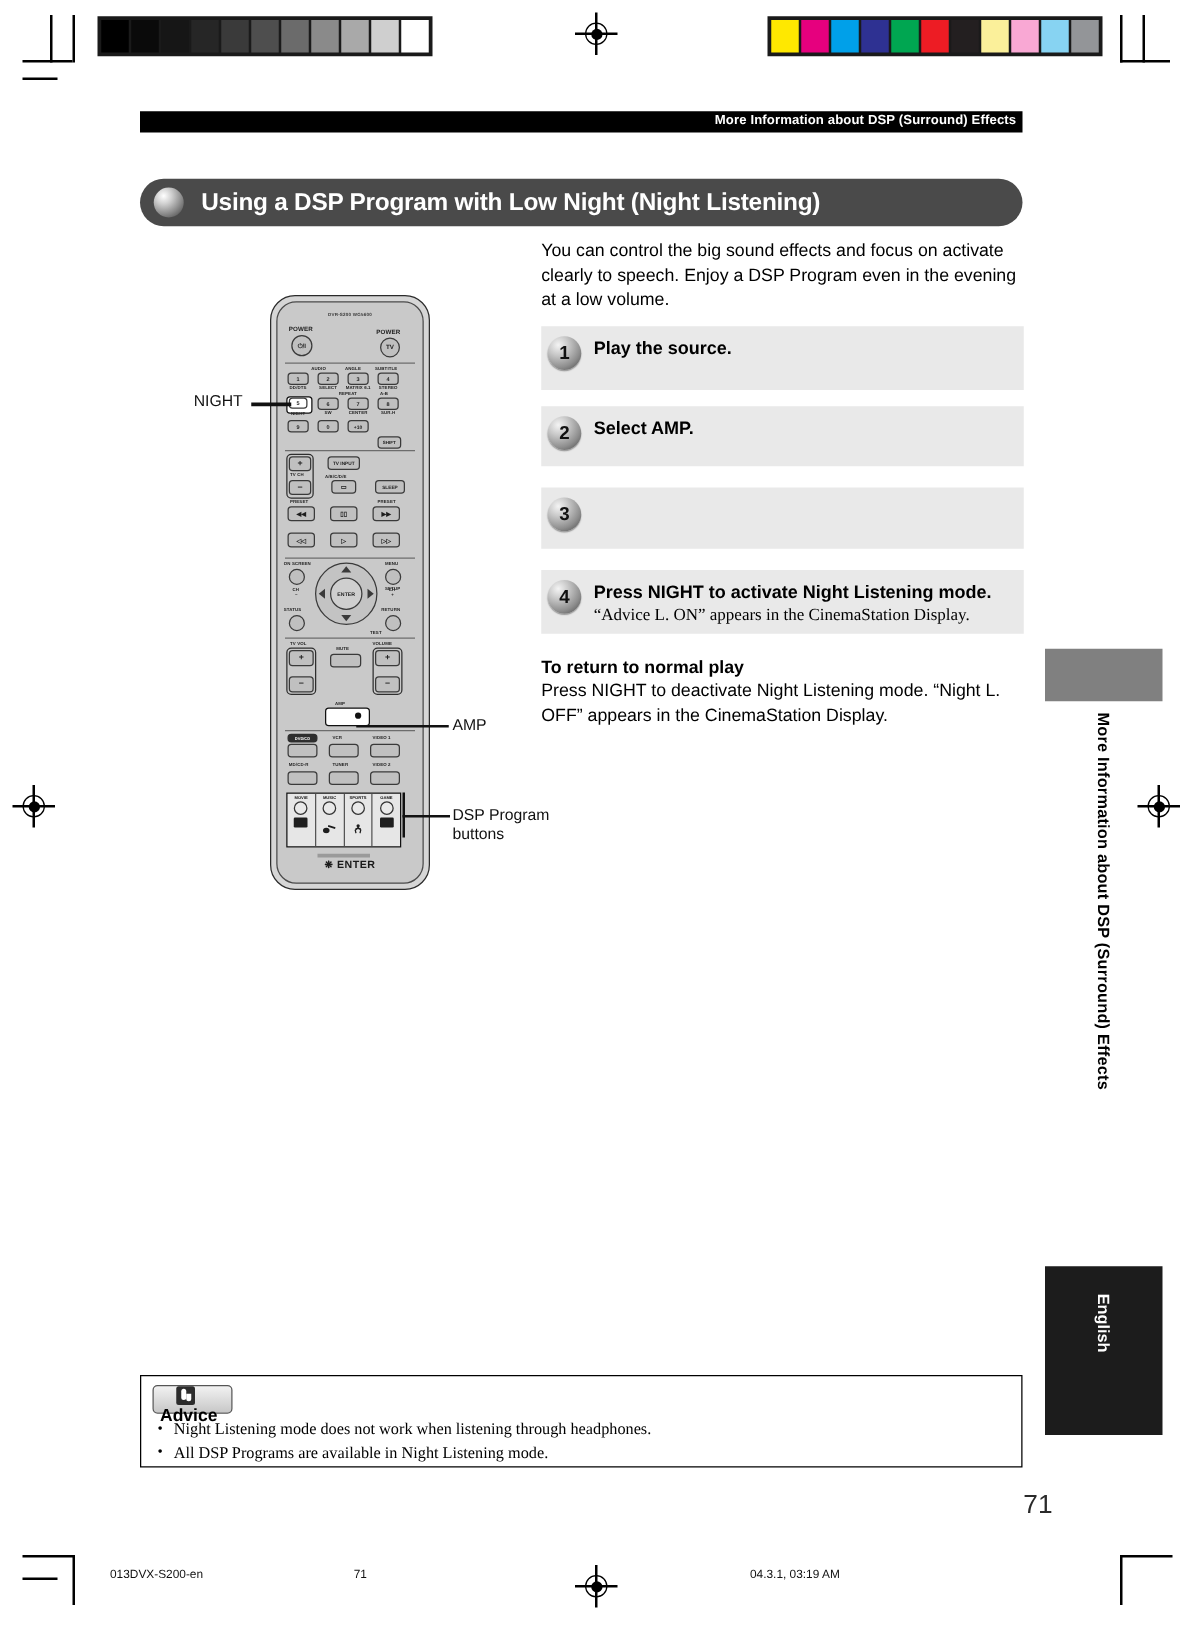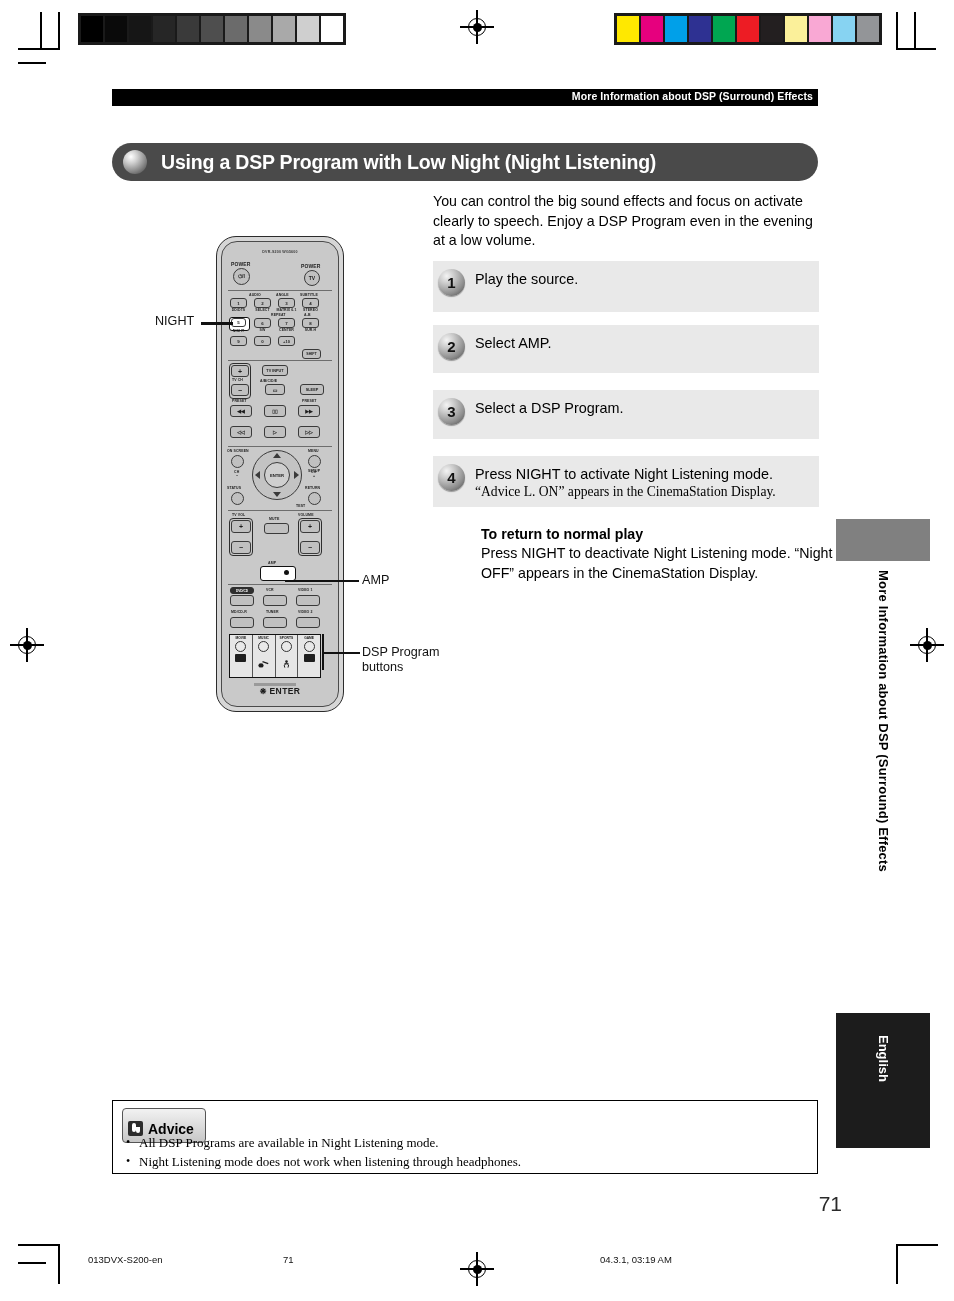--- a/index.html
+++ b/index.html
@@ -42,35 +42,35 @@
       font-size:14.2px;line-height:19.5px;}
 
   
   .step{position:absolute;left:433px;width:386px;background:#e9e9e9;
         box-sizing:border-box;}
   .step .num{position:absolute;left:5px;top:8px;width:27px;height:27px;border-radius:50%;
       background:radial-gradient(circle at 32% 26%, #f4f4f4 0%, #c8c8c8 30%, #8e8e8e 66%, #454545 100%);
       color:#111;font-size:15px;font-weight:bold;display:flex;align-items:center;
       justify-content:center;box-shadow:0 1px 1px rgba(0,0,0,.35);}
   .step .stxt{position:absolute;left:42px;top:9px;right:6px;}
-  .step .hl{font-size:14.4px;font-weight:normal;display:block;line-height:18px;}
+  .step .hl{font-size:14.4px;font-weight:bold;display:block;line-height:18px;}
   .step .sub{font-size:13.6px;display:block;line-height:18px;
       font-family:"Liberation Serif", serif;}
 
   
-  .retblock{position:absolute;left:433px;top:525px;width:388px;margin-left:48px;}
+  .retblock{position:absolute;left:433px;top:525px;width:388px;}
   .retblock .rh{font-size:14.2px;font-weight:bold;display:block;line-height:19px;}
   .retblock .rb{font-size:14.2px;display:block;line-height:19.5px;}
 
   
   .advice{position:absolute;left:112px;top:1100px;width:706px;height:74px;
       border:1.6px solid #000;box-sizing:border-box;background:#fff;}
-  .advtab{position:absolute;left:9px;top:7px;height:21px;padding:12px 11px 0 5px;
+  .advtab{position:absolute;left:9px;top:7px;height:21px;padding:0 11px 0 5px;
       background:linear-gradient(#f2f2f2,#c7c7c7);border:1.3px solid #555;
-      border-radius:4px;display:flex;align-items:flex-start;}
+      border-radius:4px;display:flex;align-items:center;flex-direction:column;}
   .advtab .hand{width:15px;height:15px;background:#2c2c2c;border-radius:2px;
       margin-right:5px;position:relative;flex:0 0 auto;}
   .advtab .hand:before{content:"";position:absolute;left:4px;top:2px;width:4px;height:9px;
       background:#fff;border-radius:2px;}
   .advtab .hand:after{content:"";position:absolute;left:8px;top:6px;width:4px;height:6px;
       background:#fff;border-radius:0 0 2px 2px;}
   .advtab .alab{font-size:14px;font-weight:bold;}
   .advlist{position:absolute;left:12px;top:33px;right:8px;
       font-family:"Liberation Serif", serif;font-size:13px;line-height:18.5px;}
   .advlist div{padding-left:14px;position:relative;}
@@ -212,23 +212,20 @@
     </div>
 </div>
 <div class="step" style="top:325px;height:48px;">
   <div class="num">2</div>
   <div class="stxt">
       <span class="hl">Select AMP.</span>
     </div>
 </div>
 <div class="step" style="top:390px;height:49px;">
   <div class="num">3</div>
-  <div class="stxt">
-      <span class="hl">Select a DSP Program.</span>
-    </div>
 </div>
 <div class="step" style="top:456px;height:51px;">
   <div class="num">4</div>
   <div class="stxt">
     <span class="hl">Press NIGHT to activate Night Listening mode.</span>
     <span class="sub">“Advice L. ON” appears in the CinemaStation Display.</span>
   </div>
 </div>
 
 <div class="retblock">
@@ -420,22 +417,22 @@
 <div class="blacktab">
   <span>English</span>
 </div>
 
 <div class="advice">
   <div class="advtab">
     <span class="hand"></span>
     <span class="alab">Advice</span>
   </div>
   <div class="advlist">
+    <div>Night Listening mode does not work when listening through headphones.</div>
     <div>All DSP Programs are available in Night Listening mode.</div>
-    <div>Night Listening mode does not work when listening through headphones.</div>
   </div>
 </div>
 
 <div class="pageno">71</div>
 
 <div class="footer">
   <span class="f1">013DVX-S200-en</span>
   <span class="f2">71</span>
   <span class="f3">04.3.1, 03:19 AM</span>
 </div>

